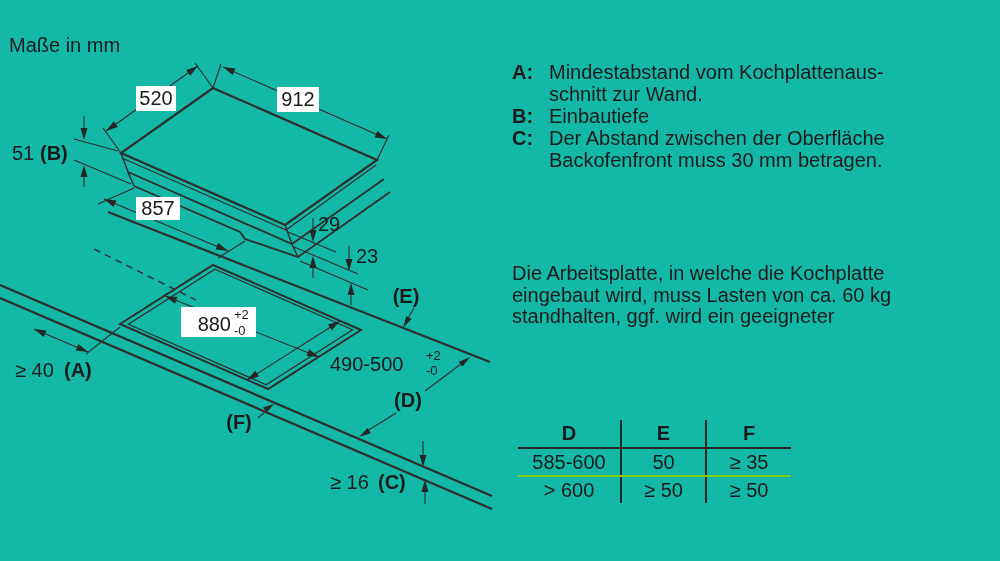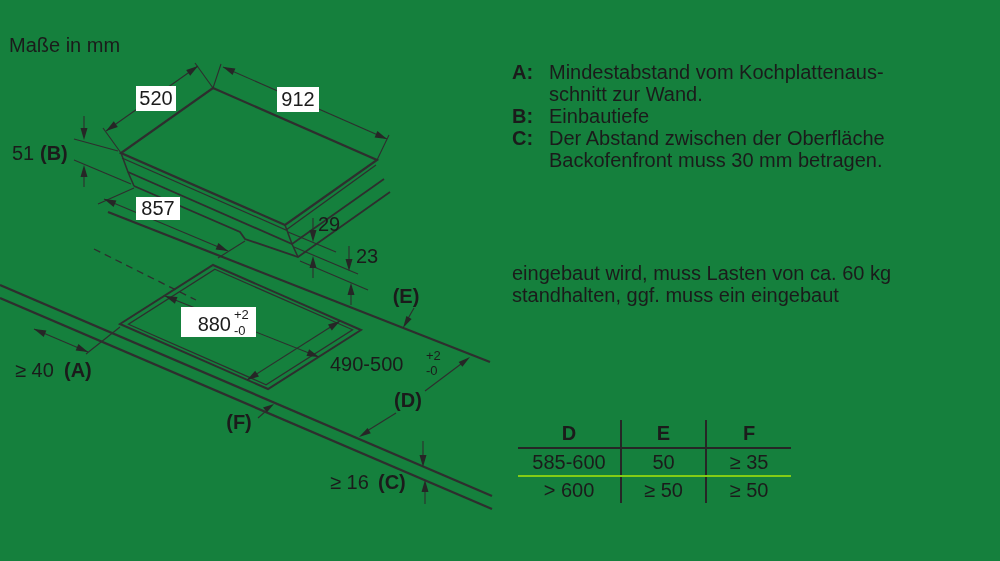--- a/index.html
+++ b/index.html
@@ -1,16 +1,16 @@
 <!DOCTYPE html>
 <html><head>
 <meta charset="utf-8">
 <style>
   html,body{margin:0;padding:0;background:#fff;}
-  .canvas{position:relative;width:1000px;height:561px;background:#15803d;overflow:hidden;
+  .canvas{position:relative;width:1000px;height:561px;background:#14b8a6;overflow:hidden;
           font-family:"Liberation Sans", sans-serif;color:#1b1b1b;}
   svg text{font-family:"Liberation Sans", sans-serif;fill:#1b1b1b;font-size:20px;}
   svg .bold{font-weight:bold;}
   svg .tol{font-size:13px;}
   .drawing{position:absolute;left:0;top:0;}
   .legend{position:absolute;left:512px;top:61px;width:470px;font-size:20px;line-height:22px;}
   .def-item{position:relative;padding-left:37px;}
   .def-letter{position:absolute;left:0;top:0;font-weight:bold;}
   .para{position:absolute;left:512px;top:263px;width:470px;font-size:20px;line-height:21.5px;}
   .spec-table{position:absolute;left:518px;top:420px;border-collapse:collapse;font-size:20px;}
@@ -154,22 +154,23 @@
       <div class="def-line">Einbautiefe</div>
     </div>
     <div class="def-item">
       <span class="def-letter">C:</span>
       <div class="def-line">Der Abstand zwischen der Oberfläche</div>
       <div class="def-line">Backofenfront muss 30 mm betragen.</div>
     </div>
   </div>
 
   <div class="para">
+    <div>Die Arbeitsplatte, in welche die Kochplatte</div>
     <div>eingebaut wird, muss Lasten von ca. 60 kg</div>
-    <div>standhalten, ggf. muss ein eingebaut</div>
+    <div>standhalten, ggf. wird ein geeigneter</div>
   </div>
 
   <table class="spec-table">
     <tbody>
         <tr>
       <th class="col-d">D</th>
       <th class="col-e">E</th>
       <th class="col-f">F</th>
     </tr>
     <tr class="r1">

